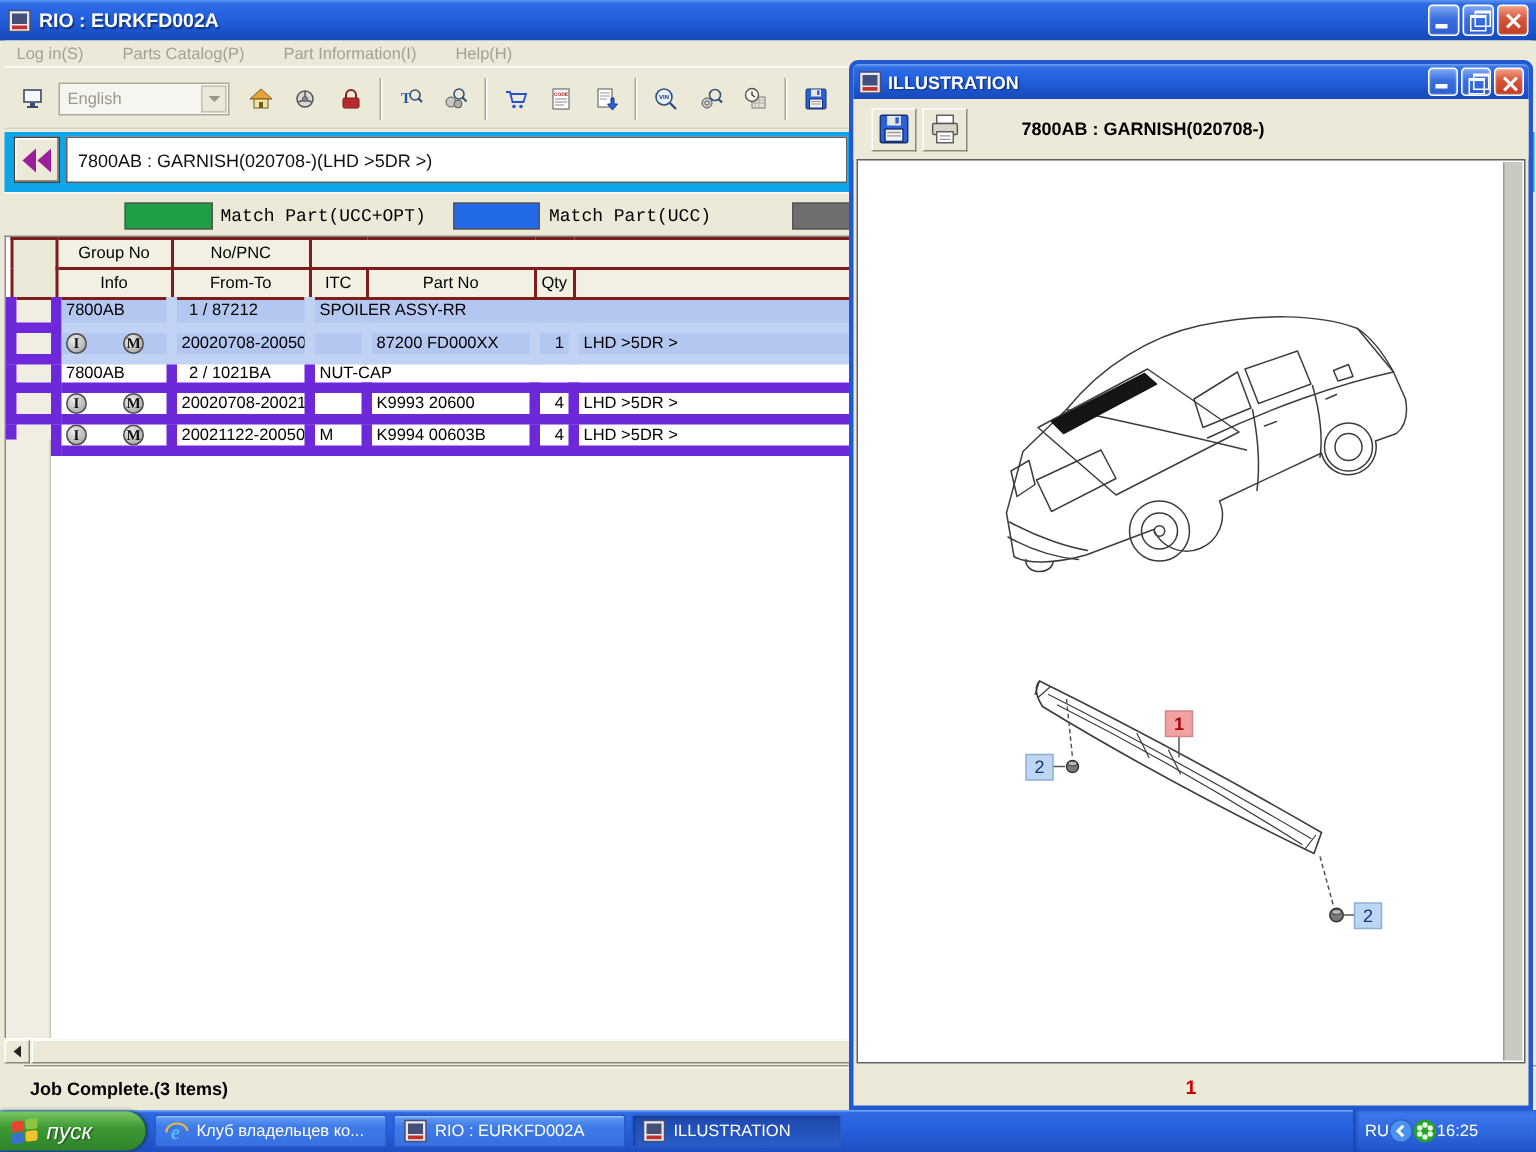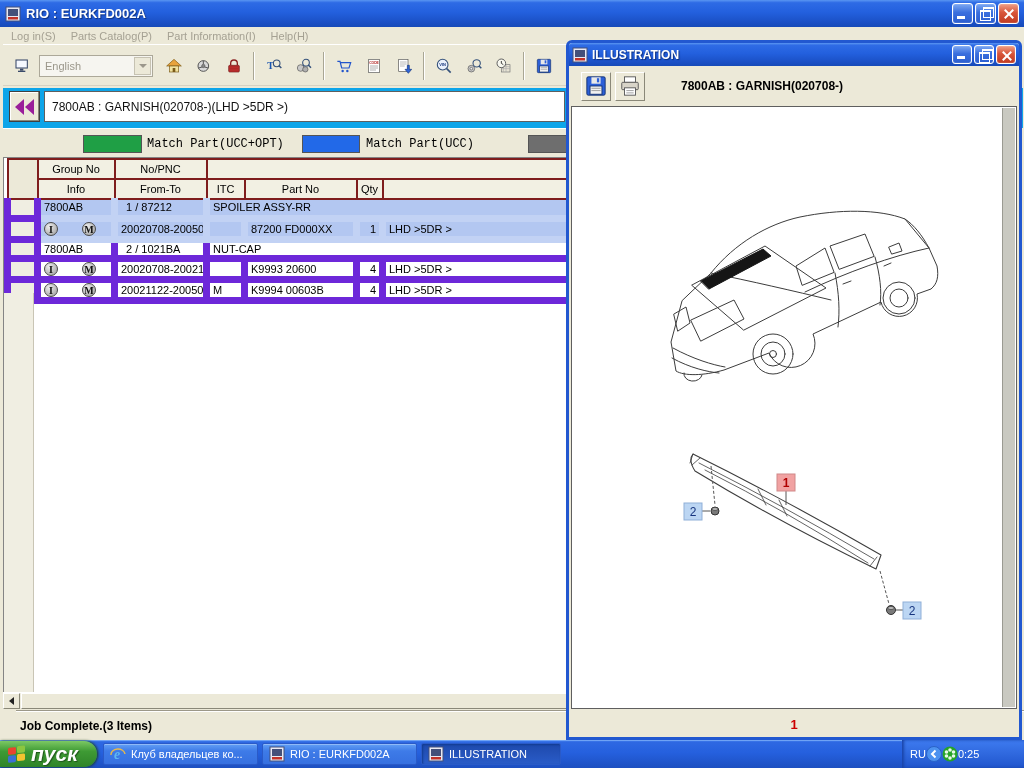--- a/index.html
+++ b/index.html
@@ -20,21 +20,21 @@
   .wbtn { width:21px; height:21px; border:1px solid #fff; border-radius:3px; position:relative;
     background:linear-gradient(180deg,#7DA8F2,#3A6FDE 45%,#2C5ECF); box-shadow:inset 0 0 1px #fff; }
   .wbtn.close { background:linear-gradient(180deg,#F0A086,#D8553A 45%,#C03C22); }
   .g-min::after { content:""; position:absolute; left:4px; bottom:4px; width:8px; height:3px; background:#fff; }
   .g-rest::before { content:""; position:absolute; left:4px; top:6px; width:9px; height:8px; border:1px solid #fff; border-top:2px solid #fff; }
   .g-rest::after { content:""; position:absolute; left:7px; top:3px; width:9px; height:8px; border:1px solid #fff; border-top:2px solid #fff; }
   .g-x::before,.g-x::after { content:""; position:absolute; left:9px; top:4px; width:2px; height:12px; background:#fff; }
   .g-x::before { transform:rotate(45deg);} .g-x::after{ transform:rotate(-45deg);}
 
   .menubar { position:absolute; left:3px; right:3px; top:27px; height:18px; background:#ECE9D8;
-    display:flex; align-items:center; gap:15px; padding-left:8px; border-bottom:1px solid #fff; }
+    display:flex; align-items:center; gap:26px; padding-left:8px; border-bottom:1px solid #fff; }
   .menubar span { color:#A5A193; }
 
   .toolbar { position:absolute; left:3px; right:3px; top:46px; height:40px; background:#ECE9D8;
     display:flex; align-items:center; padding-left:4px; border-bottom:1px solid #D6D2C2; }
   .tbtn { width:30px; height:30px; display:flex; align-items:center; justify-content:center; }
   .tsep { width:2px; height:28px; border-left:1px solid #A9A694; border-right:1px solid #FFF; margin:0 4px; }
   .combo { width:114px; height:22px; background:#F6F5F0; border:1px solid #ACA899; display:flex; align-items:center;
     color:#9B978B; padding-left:5px; position:relative; margin:0 6px 0 2px; }
   .combo .drop { position:absolute; right:1px; top:1px; bottom:1px; width:17px; background:#ECE9D8; border:1px solid #C6C2B2;
     display:flex; align-items:center; justify-content:center; }
@@ -98,21 +98,21 @@
   .ill-scrollstrip { position:absolute; right:1px; top:1px; bottom:1px; width:13px; background:#C9C9C1; border-left:1px solid #9A9A92; }
   .ill-status { position:absolute; left:0; right:0; bottom:0; height:26px; display:flex; align-items:center; justify-content:center; }
   .ill-status b { color:#CC0000; font-size:13px; }
 
   
   .taskbar { position:absolute; left:0; bottom:0; width:1024px; height:28px; z-index:20;
     background:linear-gradient(180deg,#4A86F0 0%,#2E68E2 8%,#2560DE 45%,#1D4FC0 100%); box-shadow:inset 0 1px 0 #6FA3F5; }
   .startbtn { position:absolute; left:0; top:1px; width:97px; height:26px; border-radius:0 13px 13px 0;
     background:linear-gradient(180deg,#7CC863 0%,#3E9A34 40%,#2F8428 100%); box-shadow:1px 0 3px #1A3A10;
     display:flex; align-items:center; gap:5px; padding-left:7px; }
-  .startbtn .stext { color:#fff; font-weight:bold; font-style:italic; font-size:21px; text-shadow:1px 1px 1px #20571C; }
+  .startbtn .stext { color:#fff; font-weight:normal; font-style:italic; font-size:15px; text-shadow:1px 1px 1px #20571C; }
   .taskbtn { position:absolute; top:3px; height:22px; border-radius:2px; border:1px solid #2A5AC8; color:#fff;
     background:linear-gradient(180deg,#63A0F5,#3E7BE8 35%,#3670E0); box-shadow:inset 0 1px 0 #8FBAF8;
     display:flex; align-items:center; gap:5px; padding:0 6px; font-size:11px; white-space:nowrap; overflow:hidden; }
   .taskbtn.active { background:linear-gradient(180deg,#1E49AC,#2A5CC8); box-shadow:inset 1px 1px 2px #123C90; }
   .tray { position:absolute; right:0; top:0; height:28px; width:122px; background:linear-gradient(180deg,#3E7BF0,#2055CC);
     box-shadow:inset 2px 0 3px #1A44A8; display:flex; align-items:center; padding-left:8px; color:#fff; }
   .tico { width:16px; height:16px; display:inline-block; }
 </style>
 </head>
 <body>
@@ -512,15 +512,15 @@
       <g fill="#E8F8E8">
         <circle cx="8" cy="4" r="1.8"></circle>
           <circle cx="11.5" cy="6" r="1.8"></circle>
           <circle cx="11.5" cy="10" r="1.8"></circle>
         <circle cx="8" cy="12" r="1.8"></circle>
           <circle cx="4.5" cy="10" r="1.8"></circle>
           <circle cx="4.5" cy="6" r="1.8"></circle>
       </g>
       <circle cx="8" cy="8" r="2" fill="#27A427"></circle>
     </svg>
-    <span>0:25</span>
+    <span>16:25</span>
   </div>
 </div>
 
 </body></html>

